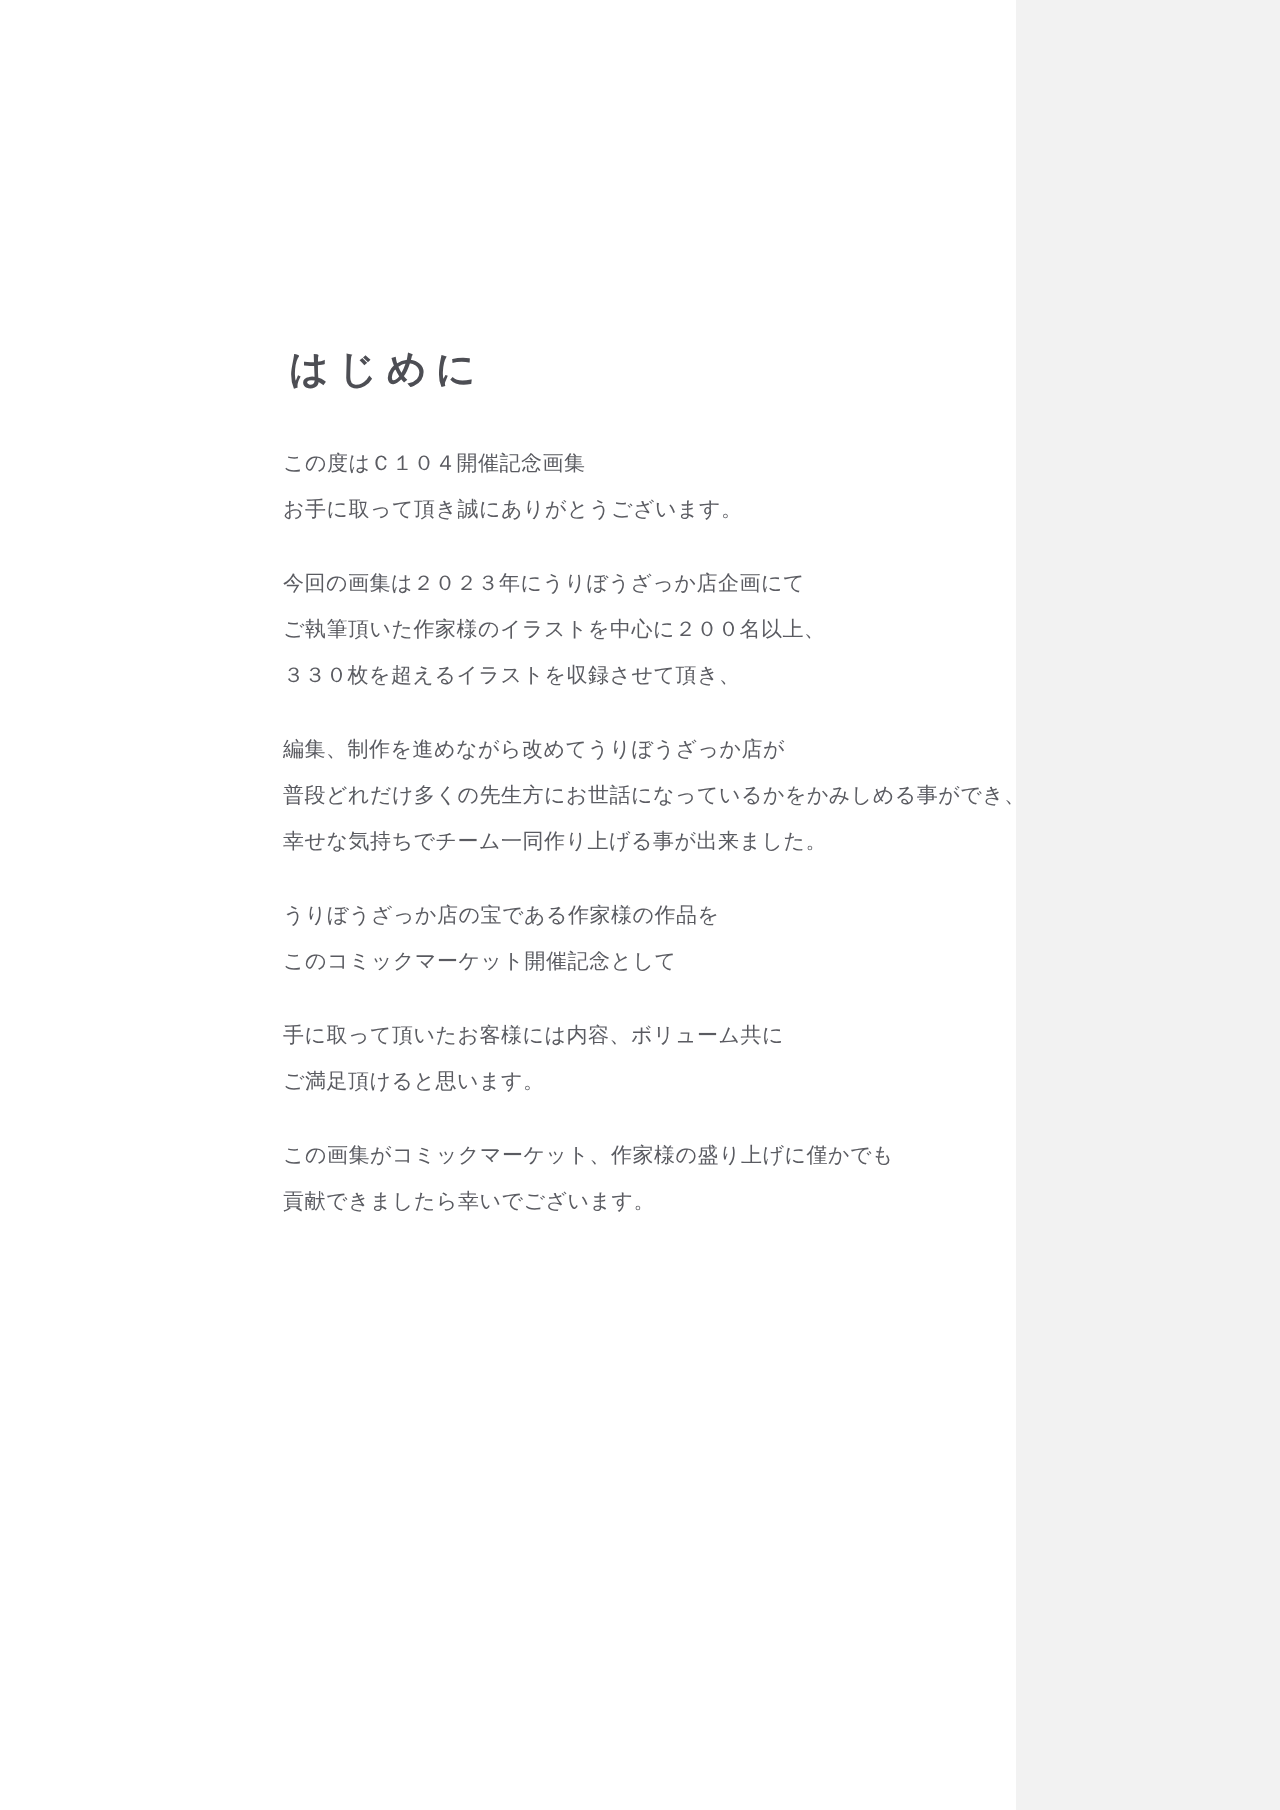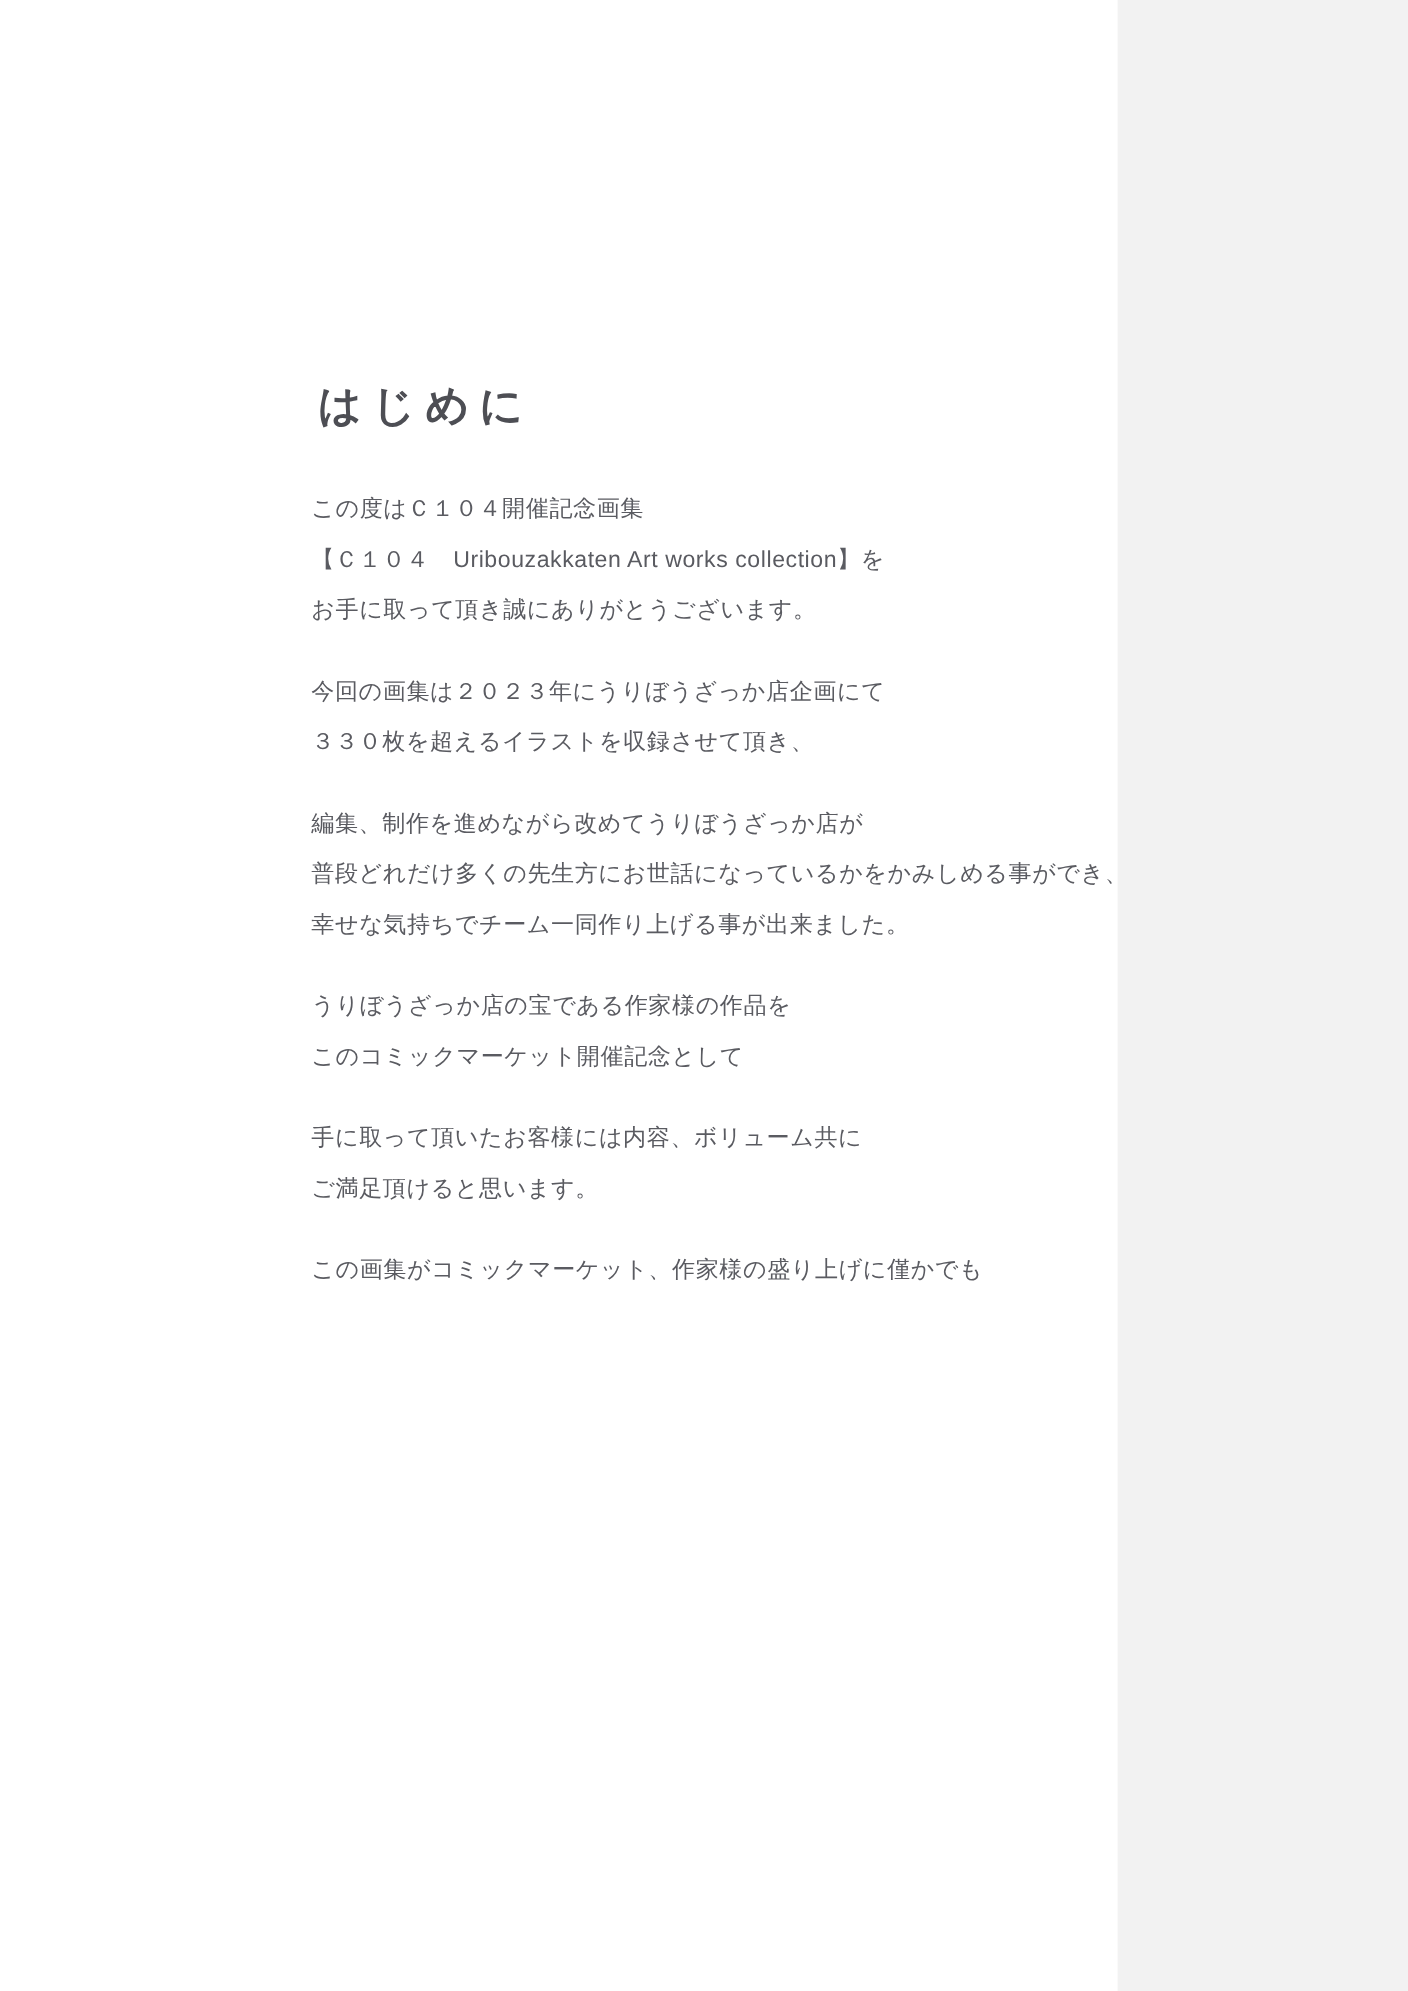--- a/index.html
+++ b/index.html
@@ -63,27 +63,27 @@
 <body>
 
 <div class="page">
 
   <h1 class="doc-title">はじめに</h1>
 
   <div class="content">
 
     <p class="para">
       <span class="line">この度はＣ１０４開催記念画集</span>
-      <span class="line">【Ｃ１０４　Uribouzakkaten Art works collection】を</span>
       <span class="line">お手に取って頂き誠にありがとうございます。</span>
     </p>
 
 
     <p class="para">
       <span class="line">今回の画集は２０２３年にうりぼうざっか店企画にて</span>
+      <span class="line">ご執筆頂いた作家様のイラストを中心に２００名以上、</span>
       <span class="line">３３０枚を超えるイラストを収録させて頂き、</span>
     </p>
 
     <p class="para">
       <span class="line">編集、制作を進めながら改めてうりぼうざっか店が</span>
       <span class="line">普段どれだけ多くの先生方にお世話になっているかをかみしめる事ができ、</span>
       <span class="line">幸せな気持ちでチーム一同作り上げる事が出来ました。</span>
     </p>
 
     <p class="para">
@@ -91,19 +91,20 @@
       <span class="line">このコミックマーケット開催記念として</span>
     </p>
 
     <p class="para">
       <span class="line">手に取って頂いたお客様には内容、ボリューム共に</span>
       <span class="line">ご満足頂けると思います。</span>
     </p>
 
     <p class="para">
       <span class="line">この画集がコミックマーケット、作家様の盛り上げに僅かでも</span>
+      <span class="line">貢献できましたら幸いでございます。</span>
     </p>
 
   </div>
 
   <div class="page-number">003</div>
 
 </div>
 
 </body></html>

